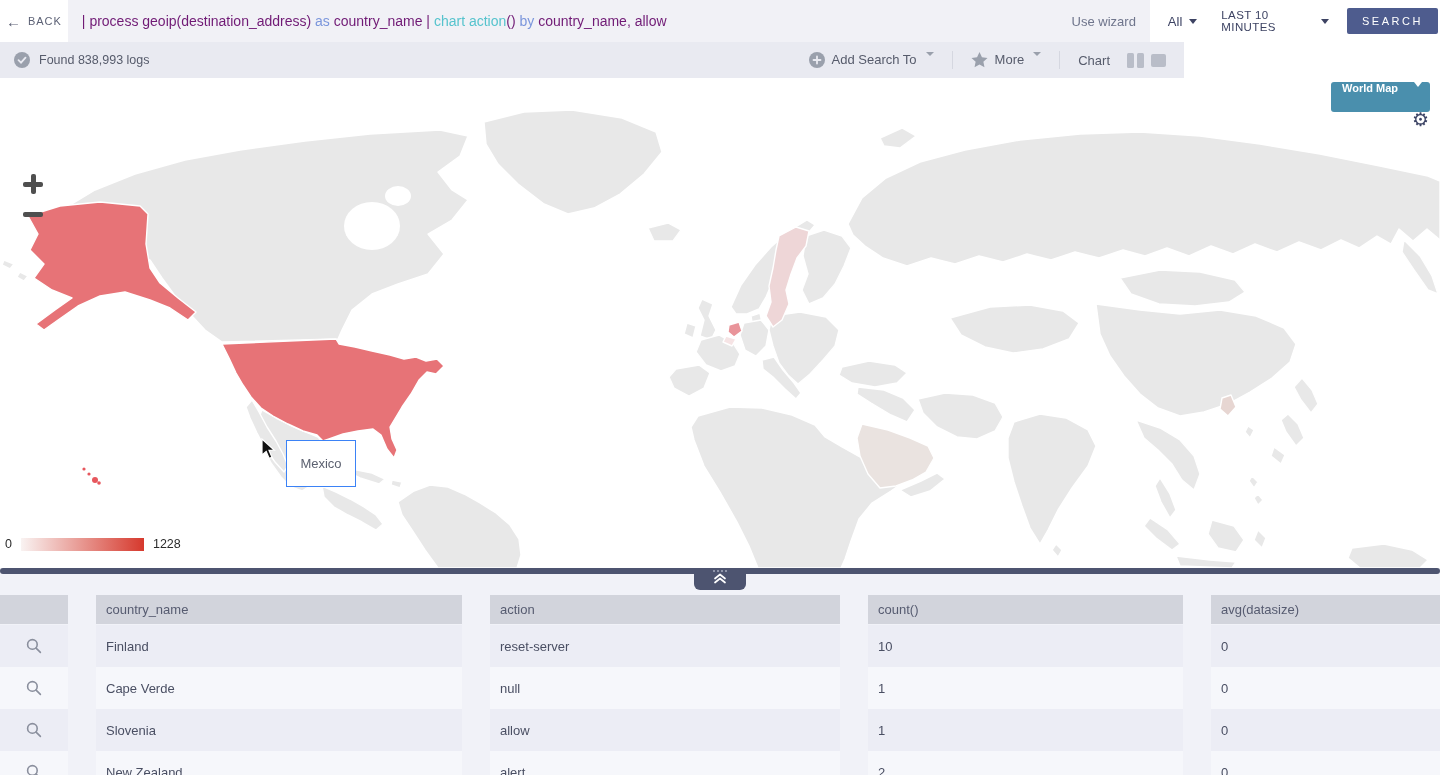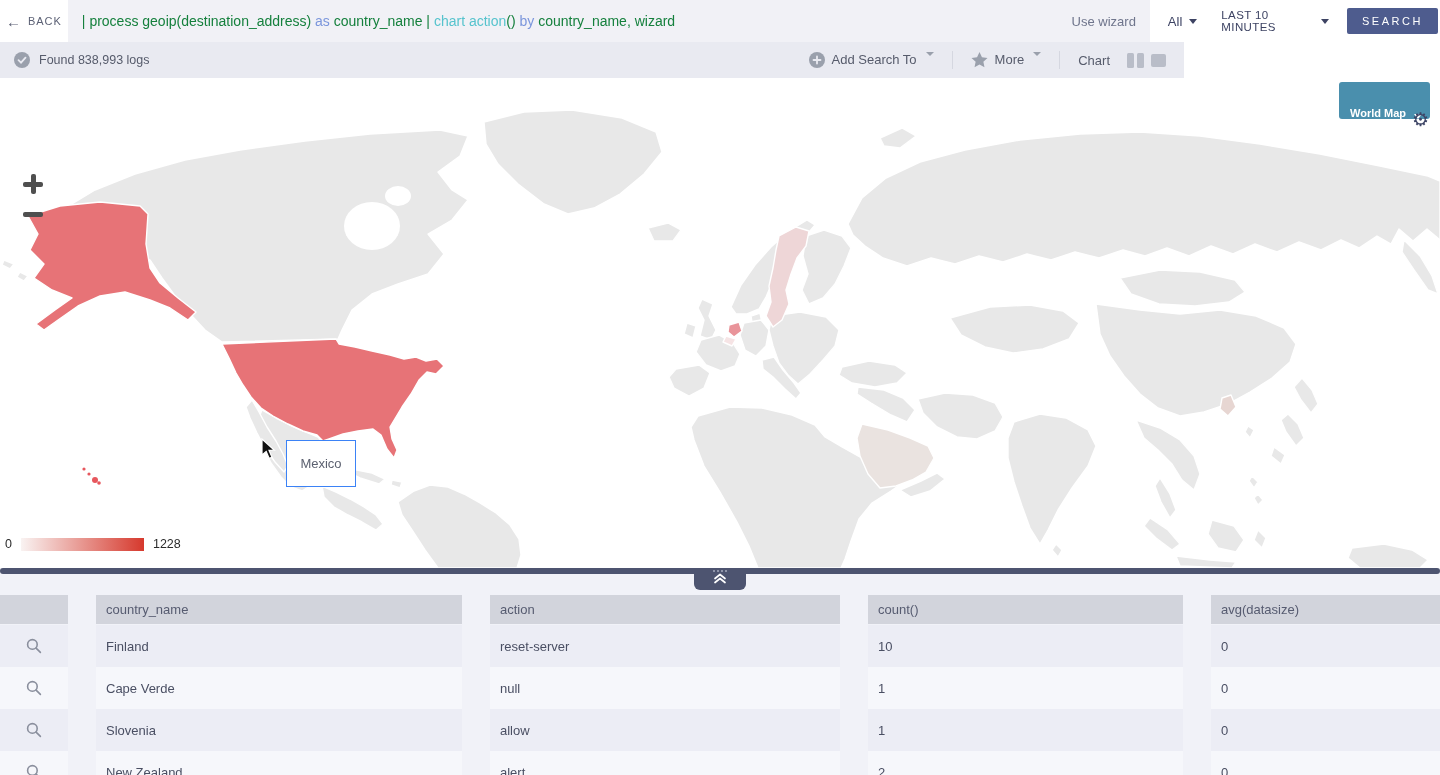--- a/index.html
+++ b/index.html
@@ -8,21 +8,21 @@
 
   
   .topbar { position:absolute; top:0; left:0; width:1440px; height:42px;
             background:#fff; display:flex; align-items:stretch; z-index:5; }
   .back { width:76px; display:flex; align-items:center; justify-content:center;
           gap:6px; color:#5c6175; font-size:11px; letter-spacing:1px; cursor:pointer; }
   .back .arrow { font-size:15px; line-height:1; }
   .searchbox { flex:0 0 1082px; background:#f1f1f6; display:flex; align-items:center;
                padding:0 14px; justify-content:space-between; }
   .query { font-size:14px; color:#3f4564; white-space:nowrap; overflow:hidden; }
-  .q-dark { color:#15803d; }
+  .q-dark { color:#701a75; }
   .q-blue { color:#7b96dc; }
   .q-teal { color:#56c3cd; }
   .use-wizard { font-size:13px; color:#6f758c; cursor:pointer; padding-left:16px; }
   .dd { display:flex; align-items:center; gap:7px; color:#3d4363; cursor:pointer;
         padding:0 12px; }
   .dd.scope { font-size:13px; margin-left:6px; }
   .dd.time  { font-size:11.5px; letter-spacing:.4px; }
   .caret { width:0; height:0; border-left:4.5px solid transparent;
            border-right:4.5px solid transparent; border-top:5px solid #3d4363; }
   .search-btn { margin:8px 2px 8px 6px; width:102px; border:none; background:#4e5c8e;
@@ -42,23 +42,23 @@
                 border-right:4px solid transparent; border-top:4.5px solid #9aa0ac; margin-left:2px; }
   .chart-icons { display:flex; align-items:center; gap:7px; margin-left:10px; }
   .icon-cols { width:17px; height:15px; display:flex; gap:3px; cursor:pointer; }
   .icon-cols span { flex:1; background:#b9bdc8; border-radius:1.5px; }
   .icon-square { width:15px; height:13px; background:#b9bdc8; border-radius:2px; cursor:pointer; }
 
   
   .map-area { position:absolute; top:78px; left:0; width:1440px; height:490px; background:#fff; }
   .map-svg { position:absolute; top:0; left:0; }
   .land, .country { stroke:#ffffff; stroke-width:1.4; stroke-linejoin:round; }
-  .worldmap-btn { position:absolute; top:4px; right:10px; height:37px; padding:0 8px 0 11px;
-                  background:#4a8fad; border-radius:3px; display:flex; align-items:flex-end;
-                  gap:8px; color:#fff; font-size:11px; font-weight:bold; cursor:pointer; }
+  .worldmap-btn { position:absolute; top:4px; right:10px; height:30px; padding:0 8px 0 11px;
+                  background:#4a8fad; border-radius:3px; display:flex; align-items:flex-start;
+                  gap:16px; color:#fff; font-size:11px; font-weight:bold; cursor:pointer; }
   .caret-white { width:0; height:0; border-left:4.5px solid transparent;
                  border-right:4.5px solid transparent; border-top:5px solid #fff; }
   .gear { position:absolute; top:32px; right:11px; font-size:19px; color:#3e4566;
           cursor:pointer; line-height:1; }
   .zoomctl { position:absolute; left:23px; top:96px; width:22px; }
   .zplus { position:relative; width:20px; height:20px; cursor:pointer; }
   .zplus::before { content:""; position:absolute; left:0; top:7.5px; width:20px; height:5px;
                    background:#4f4f4f; border-radius:2px; }
   .zplus::after  { content:""; position:absolute; left:7.5px; top:0; width:5px; height:20px;
                    background:#4f4f4f; border-radius:2px; }
@@ -97,21 +97,21 @@
 </style>
 </head>
 <body>
 
 <div class="topbar">
   <div class="back">
     <span class="arrow">←</span>
     <span>BACK</span>
   </div>
   <div class="searchbox">
-    <span class="query"><span class="q-dark">| process geoip(destination_address) </span><span class="q-blue">as</span><span class="q-dark"> country_name | </span><span class="q-teal">chart action</span><span class="q-dark">() </span><span class="q-blue">by</span><span class="q-dark"> country_name, wizard</span></span>
+    <span class="query"><span class="q-dark">| process geoip(destination_address) </span><span class="q-blue">as</span><span class="q-dark"> country_name | </span><span class="q-teal">chart action</span><span class="q-dark">() </span><span class="q-blue">by</span><span class="q-dark"> country_name, allow</span></span>
     <span class="use-wizard">Use wizard</span>
   </div>
   <div class="dd scope">
     <span>All</span>
     <i class="caret"></i>
   </div>
   <div class="dd time">
     <span>LAST 10 MINUTES</span>
     <i class="caret"></i>
   </div>

